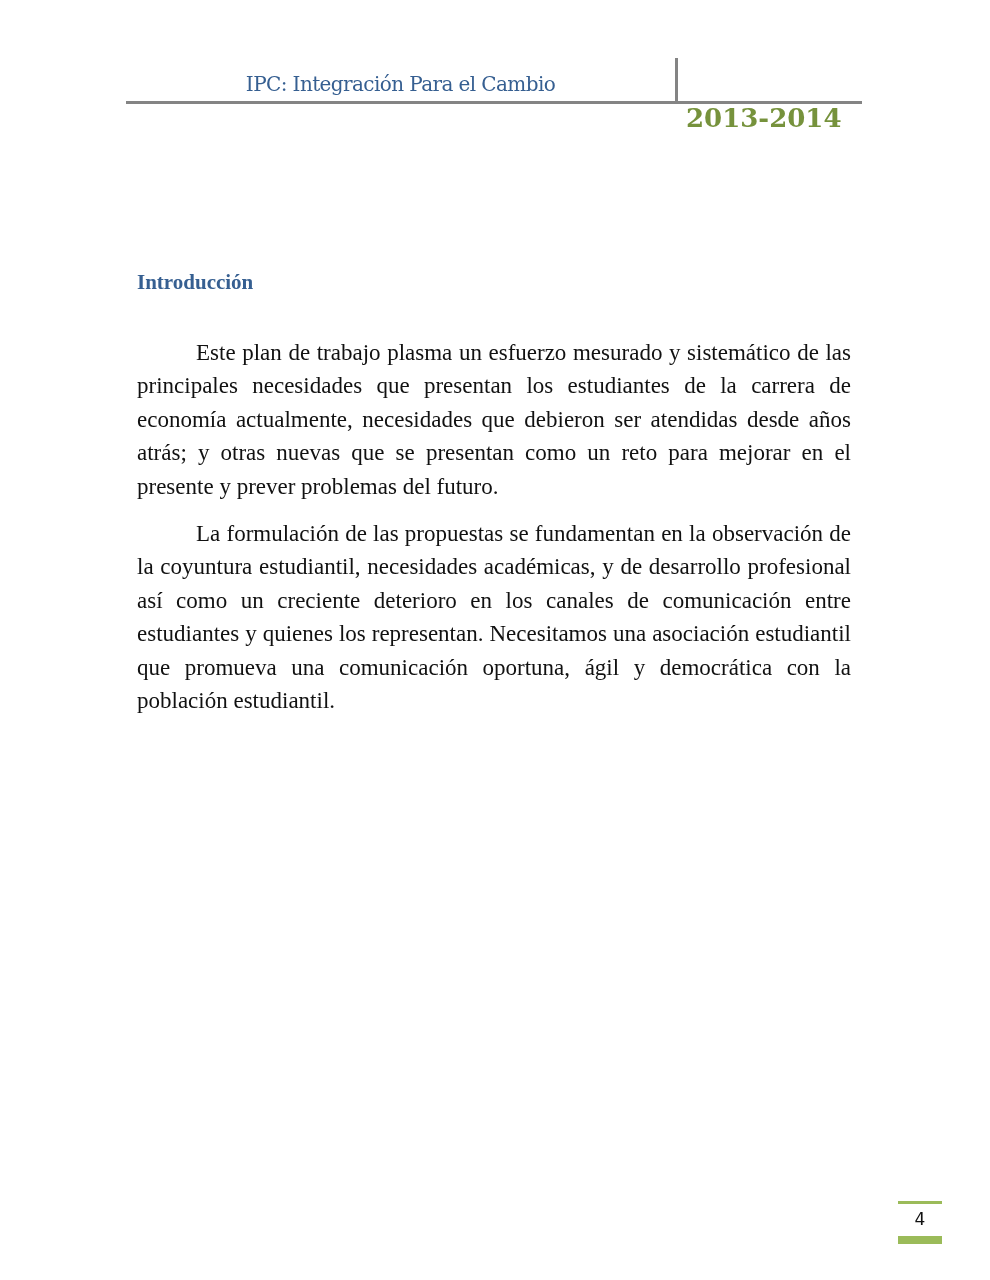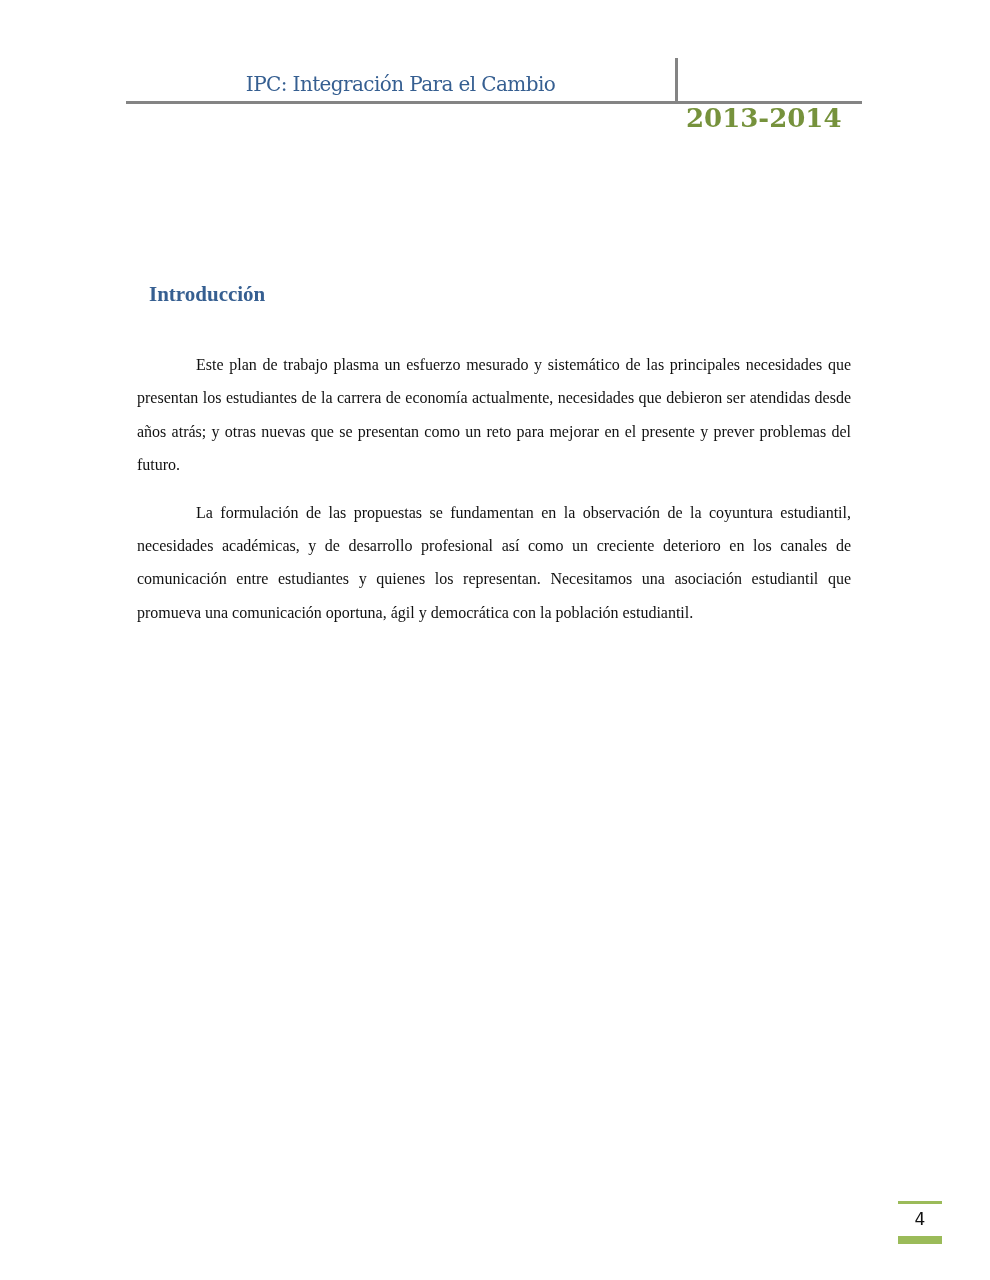--- a/index.html
+++ b/index.html
@@ -61,31 +61,31 @@
       white-space: nowrap;
       margin-top: 40px;
     }
     .content {
       position: absolute;
       left: 137px;
       top: 265px;
       width: 714px;
     }
     .section-heading {
-      margin: 12px;
+      margin: 0;
       font-family: "Liberation Serif", serif;
       font-weight: bold;
       font-size: 21px;
       color: #365f91;
       line-height: 34px;
     }
     .paragraph {
       margin: 0;
       font-family: "Liberation Serif", serif;
-      font-size: 16px;
+      font-size: 23px;
       line-height: 33.4px;
       text-align: justify;
       text-indent: 59px;
       color: #111111;
     }
     .para-1 { margin-top: 37px; }
     .para-2 { margin-top: 14px; }
 
     .page-number-block {
       position: absolute;

